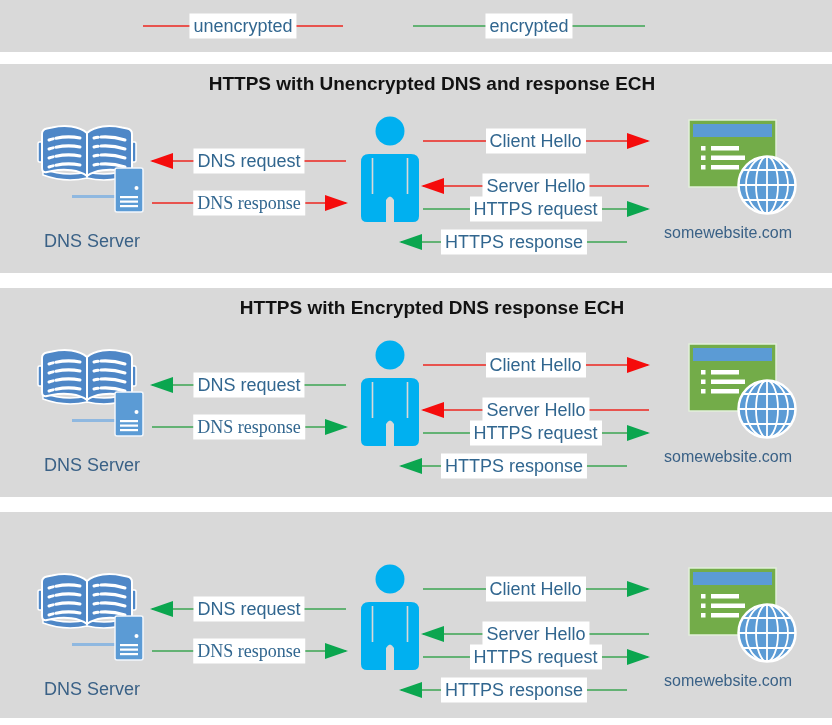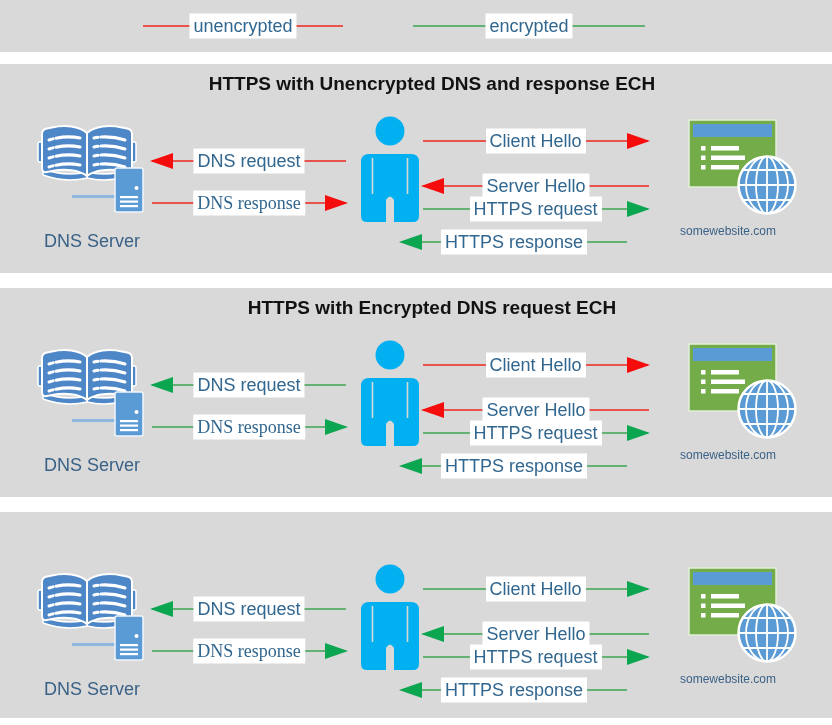--- a/index.html
+++ b/index.html
@@ -26,21 +26,21 @@
     position:absolute;top:9px;left:32px;right:0;text-align:center;
     font-size:19px;font-weight:700;color:var(--title-color,#121212);
   }
   .icon{position:absolute;}
   .book{left:37px;top:59px;}
   .server{left:114px;top:103px;}
   .conn{position:absolute;left:72px;top:131px;width:44px;height:3px;background:var(--connector-color,#8FB8E0);}
   .dns-name{position:absolute;left:44px;top:167px;font-size:18px;color:var(--name-color,#3A6186);}
   .person{left:360px;top:52px;}
   .site{left:688px;top:55px;}
-  .site-name{position:absolute;left:680px;top:160px;font-size:12px;color:var(--name-color,#3A6186);}
+  .site-name{position:absolute;left:664px;top:160px;font-size:16px;color:var(--name-color,#3A6186);}
   .arrow{position:absolute;height:28px;}
   .aline{position:absolute;left:2px;right:2px;top:13px;height:2px;}
   .head{position:absolute;top:6px;width:0;height:0;border-top:8px solid transparent;border-bottom:8px solid transparent;}
   .head-l{left:0;border-right:23px solid transparent;}
   .head-r{right:0;border-left:23px solid transparent;}
   .a-dns-req{left:150px;width:198px;top:83px;}
   .a-dns-res{left:150px;width:198px;top:125px;font-family:Liberation Serif, serif;}
   .a-client {left:421px;width:229px;top:63px;}
   .a-server {left:421px;width:230px;top:97px;margin-top:11px;}
   .a-hreq   {left:421px;width:229px;top:131px;}
@@ -159,21 +159,21 @@
   </div>
   <div class="arrow a-hres" data-dir="left">
     <span class="aline" style="background-color: rgb(99, 178, 116);"></span>
     <span class="head head-l" style="border-right-color: rgb(11, 166, 79);"></span>
 
     <span class="albl">HTTPS response</span>
   </div>
 </div>
 
 <div class="panel" id="panel-1">
-  <div class="p-title">HTTPS with Encrypted DNS request ECH</div>
+  <div class="p-title">HTTPS with Encrypted DNS response ECH</div>
 
   <svg class="icon book" width="100" height="64" viewBox="0 0 100 64">
       <use href="#sym-book"></use>
     </svg>
   <div class="conn"></div>
   <svg class="icon server" width="30" height="46" viewBox="0 0 30 46">
       <use href="#sym-server"></use>
     </svg>
   <div class="dns-name">DNS Server</div>
 

